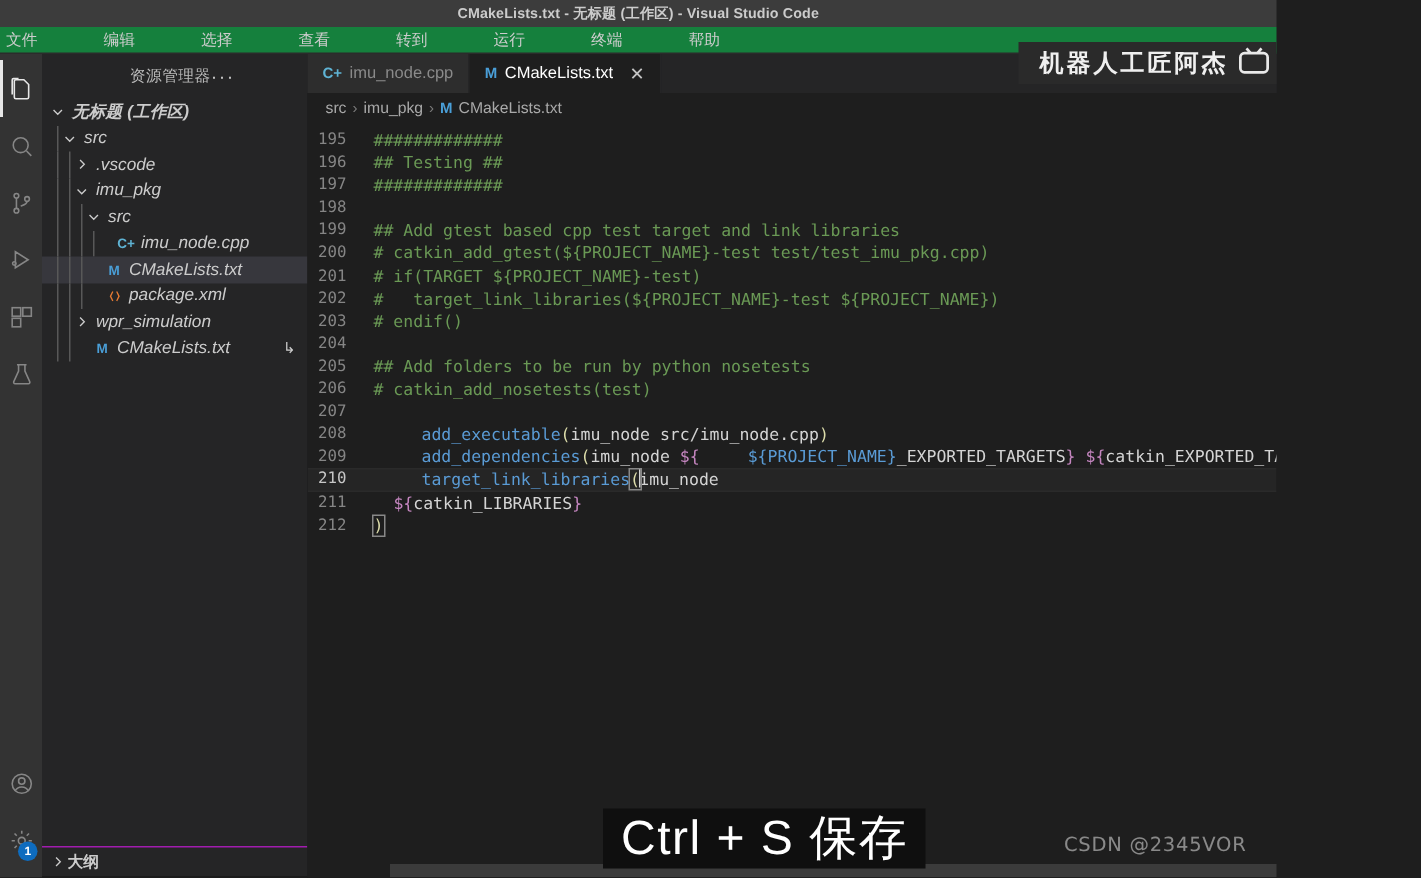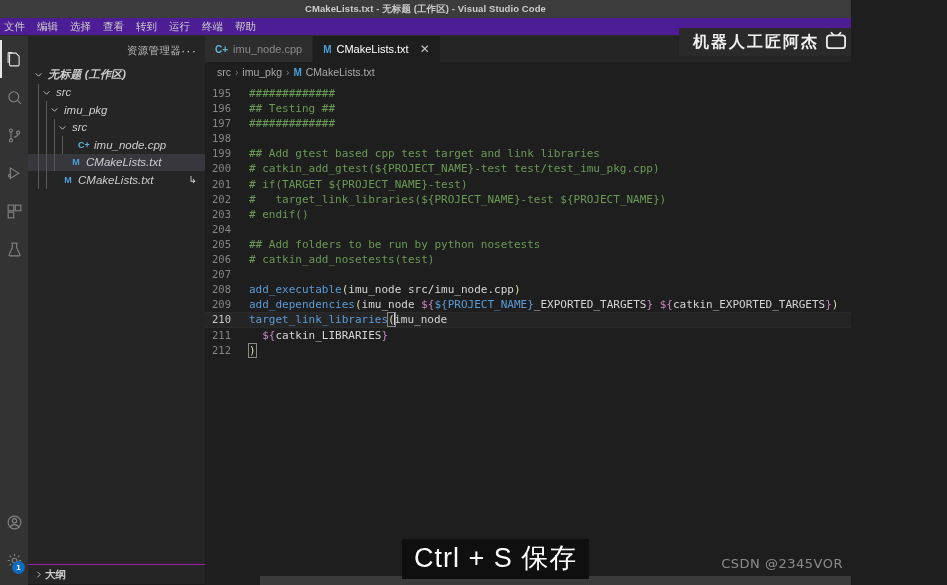--- a/index.html
+++ b/index.html
@@ -14,24 +14,24 @@
   
   .titlebar {
     height: 18px; background: #3c3c3c; color: #cccccc;
     display: flex; align-items: center; justify-content: center;
     font-size: 9.5px; font-weight: bold; letter-spacing: .1px;
     position: relative; z-index: 5;
   }
 
   
   .menubar {
-    height: 18px; background: #4c1d95; color: #cccccc;
+    height: 18px; background: #15803d; color: #cccccc;
     display: flex; align-items: center; padding-left: 2px;
     font-size: 10.5px; border-bottom: 1px solid #2b2b2b;
-    position: relative; z-index: 5;
+    position: relative; z-index: 5; gap: 32px;
   }
   .menubar .mi { padding: 1px 6px; cursor: default; white-space: nowrap; }
   .menubar .mi:first-child { margin-left: -4px; }
 
   
   .body { display: flex; height: 549px; }
 
   
   .activitybar {
     width: 28px; background: #333333;
@@ -55,21 +55,21 @@
     width: 13px; height: 13px; font-size: 8px; line-height: 13px;
     text-align: center; font-weight: bold;
   }
 
   
   .sidebar {
     width: 177px; flex: 0 0 177px; background: #252526;
     display: flex; flex-direction: column; color: #cccccc;
   }
   .sb-header {
-    height: 30px; display: flex; align-items: center; justify-content: flex-end;
+    height: 30px; display: flex; align-items: center; justify-content: center;
     padding: 0 8px 0 18px; font-size: 10.5px; color: #bbbbbb; letter-spacing: .3px;
   }
   .sb-dots { color: #cccccc; font-size: 13px; letter-spacing: 1px; cursor: pointer; line-height: 10px; }
   .tree { flex: 1 1 auto; overflow: hidden; font-size: 11.5px; }
   .row {
     height: 17.5px; display: flex; align-items: center; white-space: nowrap;
     cursor: pointer; position: relative; color: #cccccc;
   }
   .row.selected { background: #37373d; }
   .twisty {
@@ -117,21 +117,21 @@
   }
   .cline { display: flex; height: 15.1px; align-items: center; }
   .cline.cur { background: rgba(255,255,255,0.035); box-shadow: inset 0 -1px 0 #2a2a2a, inset 0 1px 0 #2a2a2a; }
   .lnum {
     width: 44px; flex: 0 0 44px; text-align: right; padding-right: 18px;
     color: #858585; font-size: 10.5px;
   }
   .cline.cur .lnum { color: #c6c6c6; }
   .ctext { white-space: pre; }
   .cm { color: #6a9955; }
-  .fn { color: #5a9bd5; }
+  .fn { color: #5a9bd5; margin-left: 32px; }
   .id { color: #d4d4d4; }
   .pn { color: #dcdcaa; }
   .var { color: #c586c0; }
   .plain { color: #d4d4d4; }
   .cursor-caret {
     display: inline-block; width: 1.5px; height: 13px; background: #d4d4d4;
     vertical-align: -2px; margin: 0 -1px;
   }
   .br-hl { outline: 1px solid #888; }
 
@@ -146,25 +146,25 @@
     position: absolute; right: 0; top: 28px; height: 28px;
     display: flex; align-items: center; gap: 6px; padding: 0 4px 0 14px;
     background: #2a2a2a; color: #e8e8e8; z-index: 20;
   }
   .brandtext { font-size: 16px; font-weight: bold; letter-spacing: 2px; color: #efefef; }
   .bililogo { font-size: 18px; font-weight: bold; color: #e9e9e9; font-family: "DejaVu Sans", sans-serif; }
 
   .keyhint {
     position: absolute; left: 402px; top: 539px; z-index: 30;
     background: #0f0f0f; color: #ffffff; padding: 2px 12px 4px;
-    font-size: 27px; font-weight: normal; letter-spacing: 1px;
+    font-size: 32px; font-weight: normal; letter-spacing: 1px;
     line-height: 34px;
   }
   .watermark {
-    position: absolute; right: 8px; top: 556px; z-index: 25;
+    position: absolute; right: 20px; top: 556px; z-index: 25;
     color: rgba(225,225,225,0.55); font-size: 13px; letter-spacing: .5px;
     font-family: "DejaVu Sans", sans-serif;
   }
 </style>
 </head>
 <body>
 
 <div id="app">
 
   <div class="titlebar">
@@ -283,20 +283,31 @@
                 <path d="M3 6l5 5 5-5"></path>
               </svg>
             </span>
             <span class="lbl">src</span>
             <span class="trail" style="left: 10px;"></span>
           </div>
           <div class="row">
             <span style="width: 20px; flex: 0 0 20px;"></span>
             <span class="twisty">
               <svg width="9" height="9" viewBox="0 0 16 16" fill="none" stroke="currentColor" stroke-width="1.6">
+                <path d="M6 3l5 5-5 5"></path>
+              </svg>
+            </span>
+            <span class="lbl">.vscode</span>
+            <span class="trail" style="left: 10px;"></span>
+            <span class="trail" style="left: 18px;"></span>
+          </div>
+          <div class="row">
+            <span style="width: 20px; flex: 0 0 20px;"></span>
+            <span class="twisty">
+              <svg width="9" height="9" viewBox="0 0 16 16" fill="none" stroke="currentColor" stroke-width="1.6">
                 <path d="M3 6l5 5 5-5"></path>
               </svg>
             </span>
             <span class="lbl">imu_pkg</span>
             <span class="trail" style="left: 10px;"></span>
             <span class="trail" style="left: 18px;"></span>
           </div>
           <div class="row">
             <span style="width: 28px; flex: 0 0 28px;"></span>
             <span class="twisty">
@@ -320,20 +331,45 @@
             <span class="trail" style="left: 34px;"></span>
           </div>
           <div class="row selected">
             <span style="width: 28px; flex: 0 0 28px;"></span>
             <span class="twisty"></span>
             <span class="ficon" style="color: rgb(74, 159, 216); font-weight: bold;">M</span>
             <span class="lbl">CMakeLists.txt</span>
             <span class="trail" style="left: 10px;"></span>
             <span class="trail" style="left: 18px;"></span>
             <span class="trail" style="left: 26px;"></span>
+          </div>
+          <div class="row">
+            <span style="width: 28px; flex: 0 0 28px;"></span>
+            <span class="twisty"></span>
+            <span class="ficon">
+              <svg width="9" height="9" viewBox="0 0 16 16" fill="#e37933">
+                <path d="M5 2 2 8l3 6 1.4-.8L3.9 8l2.5-5.2z"></path>
+                <path d="M11 2l3 6-3 6-1.4-.8L12.1 8 9.6 2.8z"></path>
+              </svg>
+            </span>
+            <span class="lbl">package.xml</span>
+            <span class="trail" style="left: 10px;"></span>
+            <span class="trail" style="left: 18px;"></span>
+            <span class="trail" style="left: 26px;"></span>
+          </div>
+          <div class="row">
+            <span style="width: 20px; flex: 0 0 20px;"></span>
+            <span class="twisty">
+              <svg width="9" height="9" viewBox="0 0 16 16" fill="none" stroke="currentColor" stroke-width="1.6">
+                <path d="M6 3l5 5-5 5"></path>
+              </svg>
+            </span>
+            <span class="lbl">wpr_simulation</span>
+            <span class="trail" style="left: 10px;"></span>
+            <span class="trail" style="left: 18px;"></span>
           </div>
           <div class="row">
             <span style="width: 20px; flex: 0 0 20px;"></span>
             <span class="twisty"></span>
             <span class="ficon" style="color: rgb(74, 159, 216); font-weight: bold;">M</span>
             <span class="lbl">CMakeLists.txt</span>
             <span class="dirty-dot">↳</span>
             <span class="trail" style="left: 10px;"></span>
             <span class="trail" style="left: 18px;"></span>
           </div>

